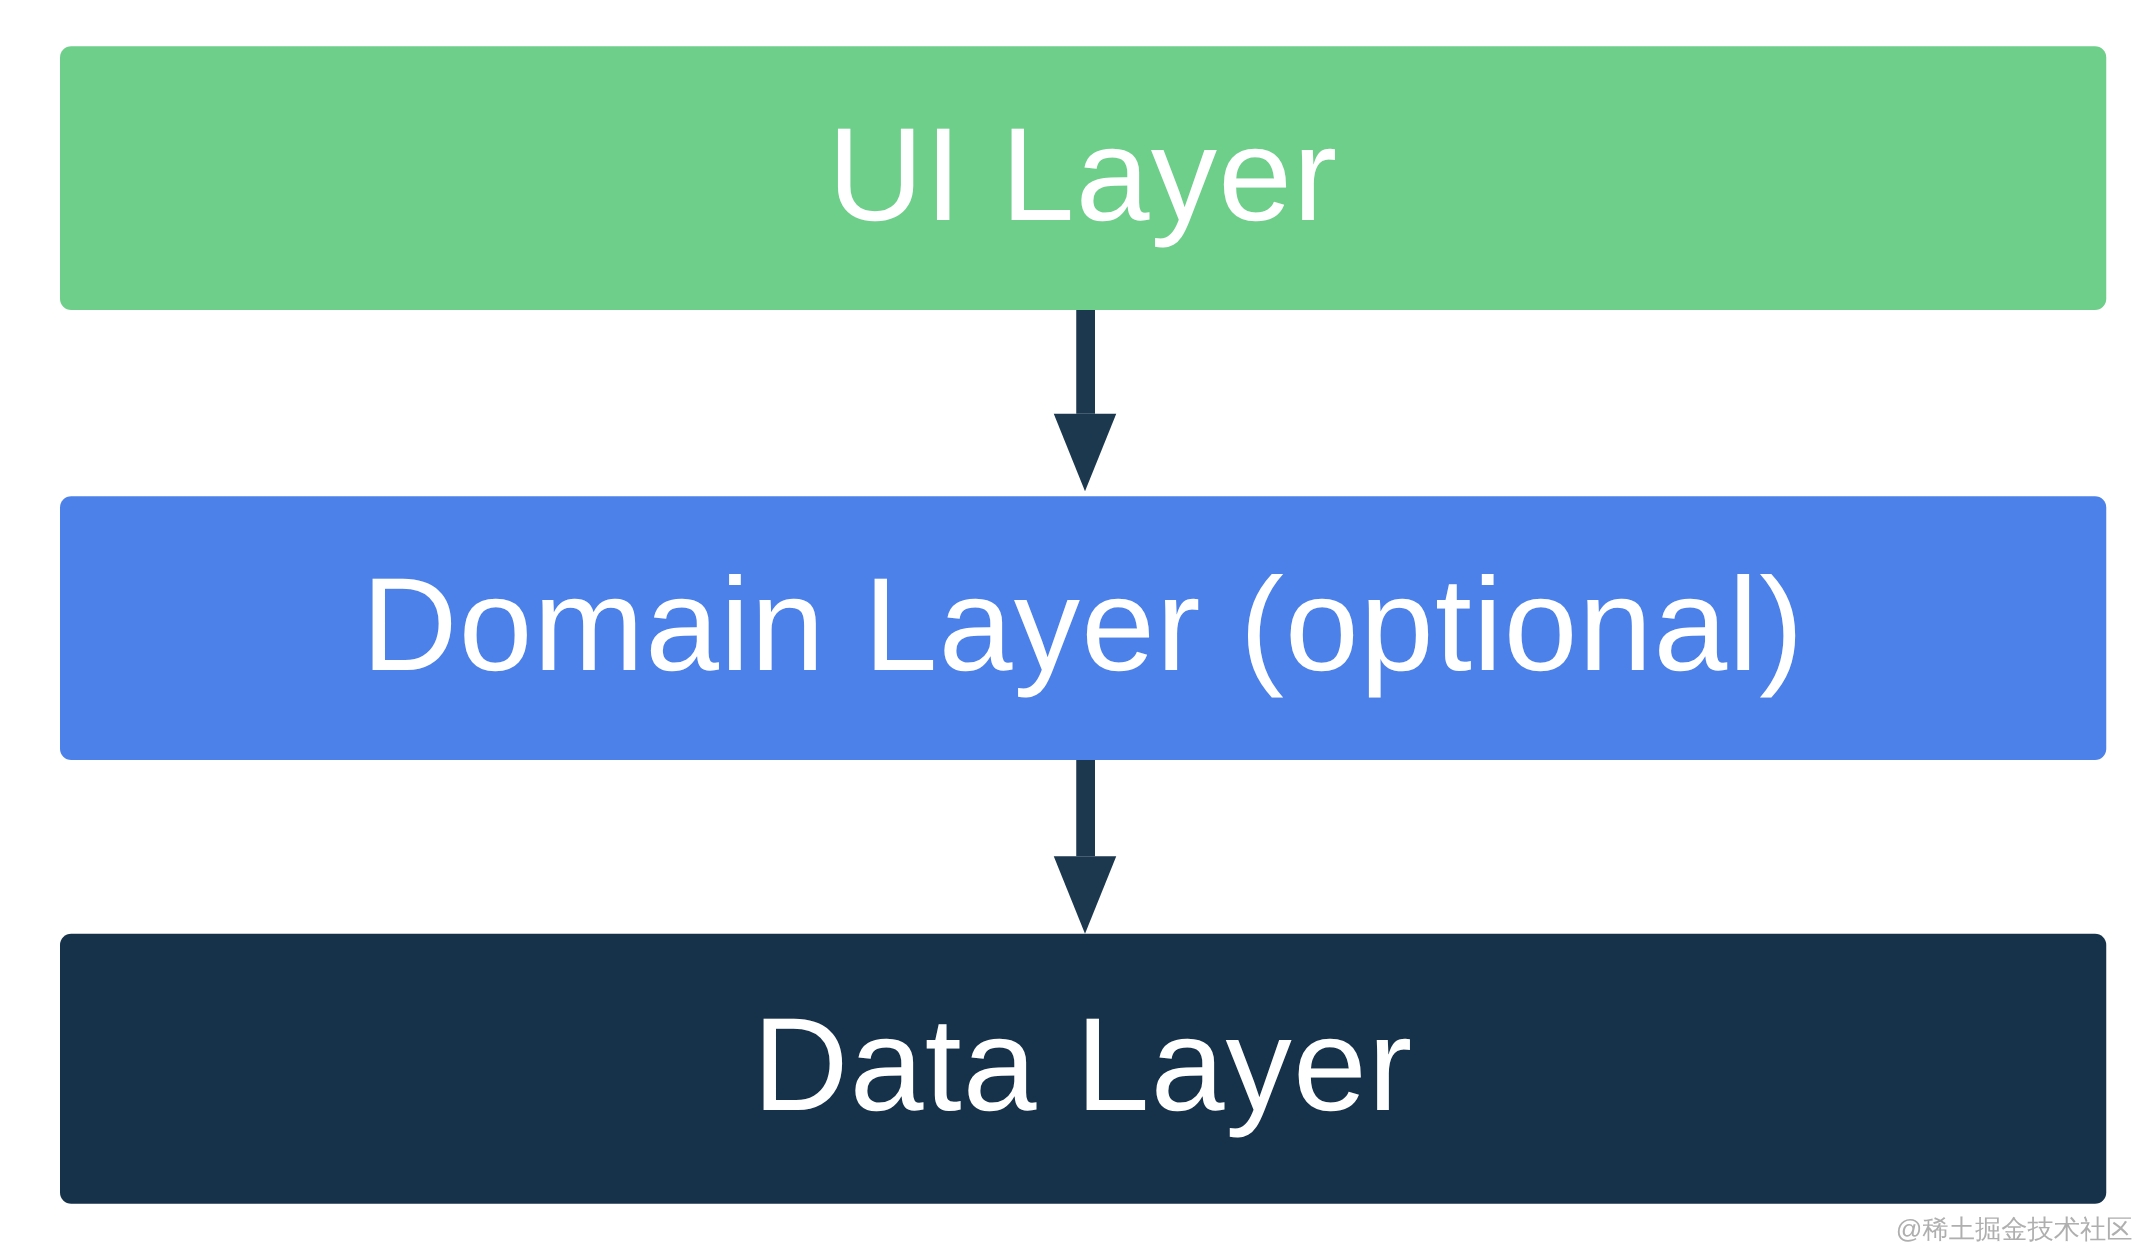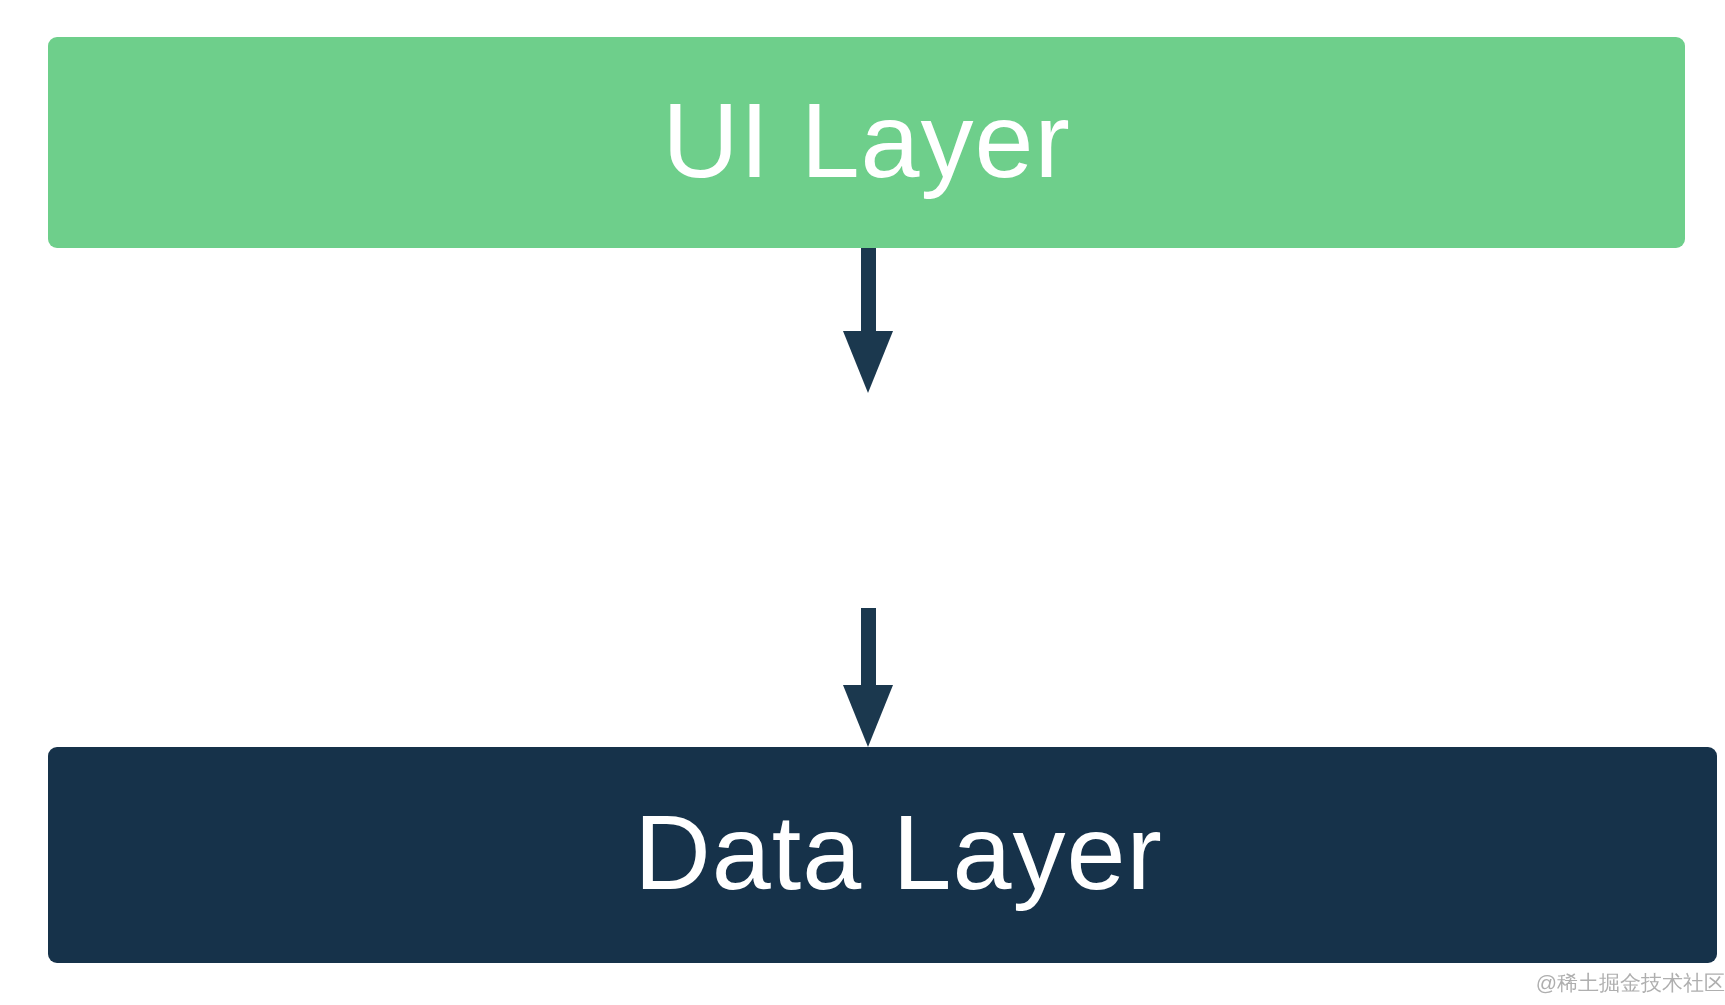--- a/index.html
+++ b/index.html
@@ -40,21 +40,20 @@
   }
   .box-domain {
     top: 397px;
     height: 211px;
     background: var(--color-domain_layer, #4C81E9);
   }
   .box-data {
     top: 747px;
     height: 216px;
     background: var(--color-data_layer, #16324A);
-    padding-left: 32px;
   }
   .arrow-down {
     position: absolute;
     left: 843px;
     width: 50px;
     display: flex;
     flex-direction: column;
     align-items: center;
   }
   .arrow-1 { top: 248px; height: 145px; }
@@ -66,41 +65,44 @@
   }
   .arrow-head {
     width: 0;
     height: 0;
     border-left: 25px solid transparent;
     border-right: 25px solid transparent;
     border-top: 62px solid var(--color-arrow, #1B384E);
   }
   .watermark {
     position: absolute;
-    right: 0;
+    right: 19px;
     bottom: 8px;
     font-size: 21px;
     color: var(--color-watermark, #AFAFAF);
     font-family: "Liberation Sans", "DejaVu Sans", sans-serif;
   }
 </style>
 </head>
 <body>
 
 <div class="canvas">
 
   <div class="layer-box box-ui">
     <span class="layer-label">UI Layer</span>
   </div>
 
   <div class="arrow-down arrow-1">
     <div class="arrow-shaft"></div>
     <div class="arrow-head"></div>
   </div>
 
+  <div class="layer-box box-domain">
+    <span class="layer-label">Domain Layer (optional)</span>
+  </div>
 
   <div class="arrow-down arrow-2">
     <div class="arrow-shaft"></div>
     <div class="arrow-head"></div>
   </div>
 
   <div class="layer-box box-data">
     <span class="layer-label">Data Layer</span>
   </div>
 

